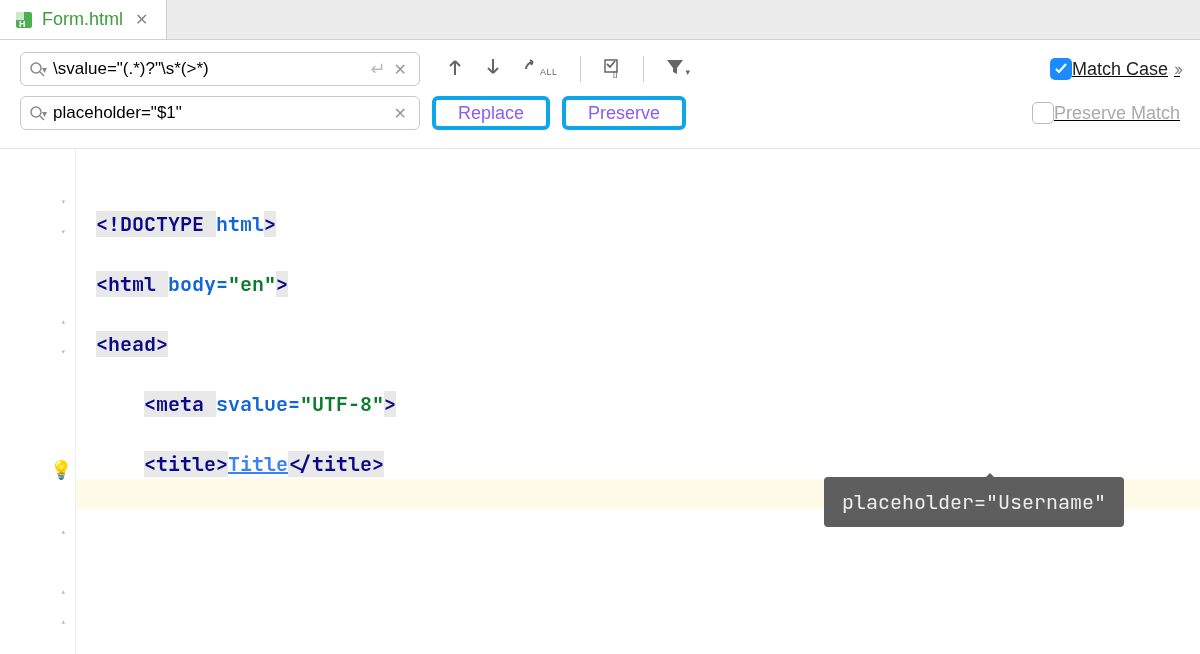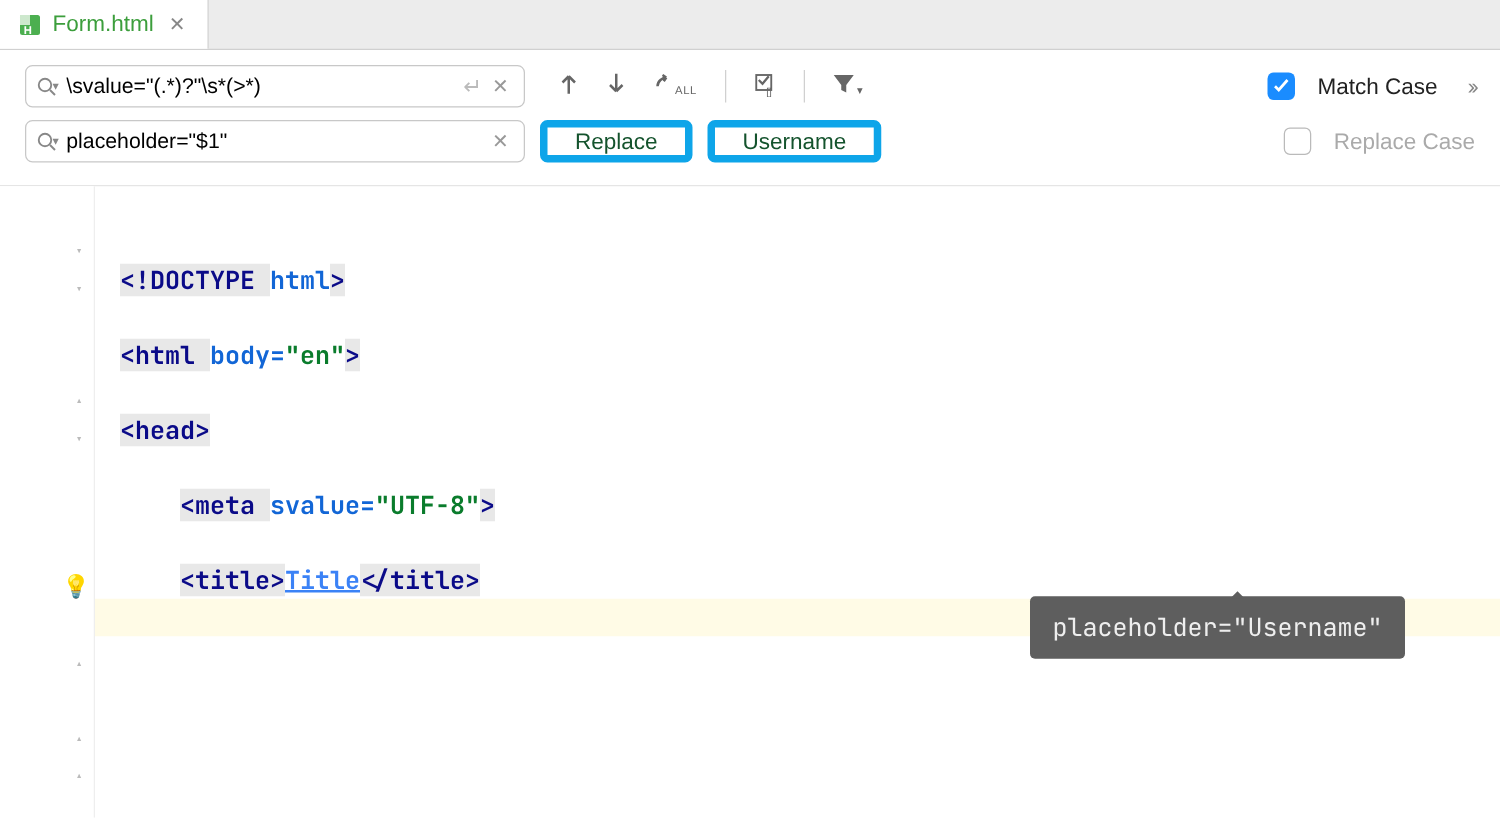--- a/index.html
+++ b/index.html
@@ -66,38 +66,38 @@
   font-size: 17px;
   font-family: inherit;
   background: transparent;
 }
 .newline-hint { color:#bbb; font-size:18px; margin:0 4px;}
 .clear-x { color:#999; font-size:16px; cursor:pointer; padding:0 4px;}
 .nav-icons { display:flex; align-items:flex-start; gap:16px; margin-left:12px;}
 .nav-icons .ico { color:#666; cursor:pointer; display:flex; align-items:center;}
 .nav-icons .ico svg { width:22px; height:22px; }
 .divider { width:1px; height:26px; background:#d0d0d0; margin:0 4px;}
-.options { display:flex; align-items:center; gap:18px; margin-left:auto;}
+.options { display:flex; align-items:center; margin-left:auto;text-decoration:underline;}
 .chk {
   width:22px; height:22px; border-radius:5px;
   display:inline-flex; align-items:center; justify-content:center;
 }
 .chk.on { background:#1a8cff; color:#fff; }
 .chk.off { border:1.5px solid #bababa; background:#fff;}
 .opt-label { font-size:18px; color:#222; }
 .opt-label.dim { color:#aaa; }
 .more-arrows { color:#888; letter-spacing:-3px; font-size:18px; cursor:pointer; margin-left:6px;}
 .btn {
   height:34px;
   padding: 0 22px;
-  border:6px solid #0ea5e9;
+  border:4px solid #0ea5e9;
   background:#fff;
   border-radius:6px;
   font-size:18px;
-  color:#14532d;
+  color:#8b5cf6;
   cursor:pointer;
 }
 .editor {
   display:flex;
   font-family: "JetBrains Mono","Menlo","Monaco","Consolas",monospace;
   font-size:20px;
   line-height:30px;
   position:relative;
 }
 .gutter {
@@ -228,24 +228,24 @@
           <svg viewBox="0 0 16 16">
             <circle cx="7" cy="7" r="5" fill="none" stroke="currentColor" stroke-width="1.5"></circle>
             <line x1="11" y1="11" x2="15" y2="15" stroke="currentColor" stroke-width="1.5"></line>
           </svg>
         </span>
       <span class="dd-small">▾</span>
       <input value="placeholder=&quot;$1&quot;" style="">
       <span class="clear-x">✕</span>
     </div>
     <button class="btn">Replace</button>
-    <button class="btn">Username</button>
+    <button class="btn">Preserve</button>
     <div class="options">
       <span class="chk off"></span>
-      <span class="opt-label dim">Replace Case</span>
+      <span class="opt-label dim">Preserve Match</span>
     </div>
   </div>
 </div>
 
 <div class="editor">
   <div class="gutter">
     <span class="fold" style="top:38px;">▾</span>
     <span class="fold" style="top:68px;">▾</span>
     <span class="fold" style="top:158px;">▴</span>
     <span class="fold" style="top:188px;">▾</span>

